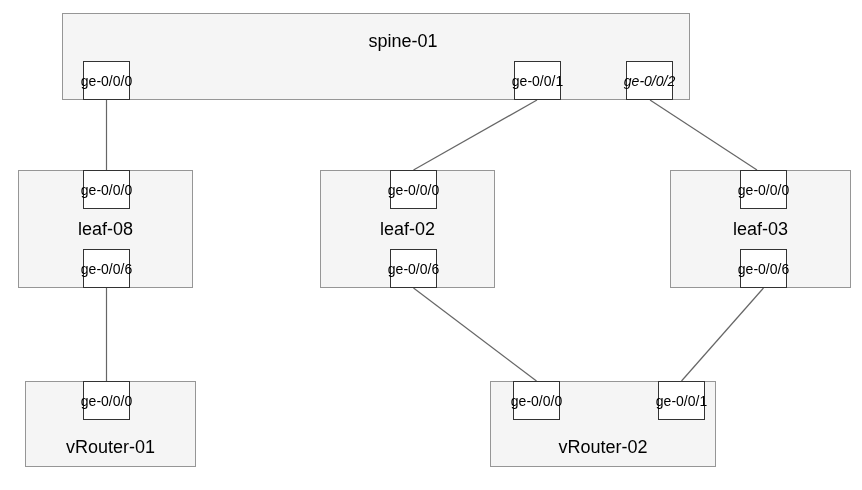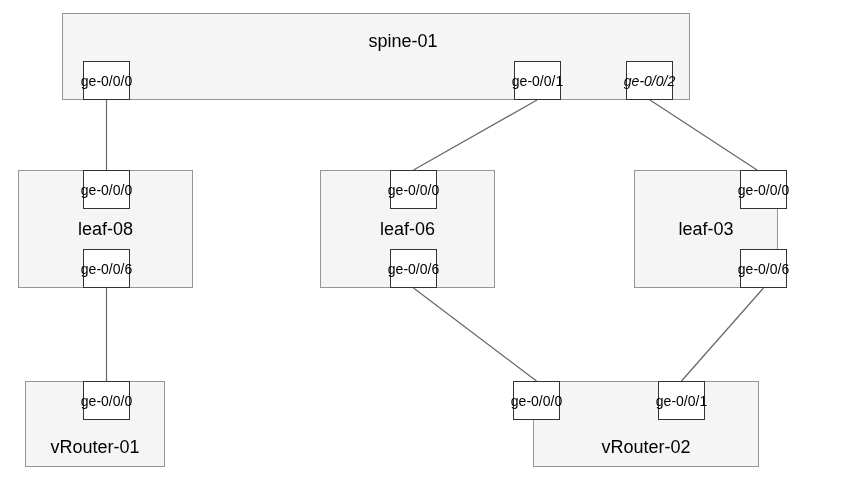--- a/index.html
+++ b/index.html
@@ -32,24 +32,24 @@
     border:1.5px solid #333333;
     box-sizing:border-box;
     display:flex; align-items:center; justify-content:center;
     font-size:14px; color:#000000; white-space:nowrap;
   }
   
   #node-spine-01  { left:62px;  top:13px;  width:628px; height:87px; }
   #node-spine-01 .node-label { top:17px; padding-left:54px; }
   #node-leaf-01   { left:18px;  top:170px; width:175px; height:118px; }
   #node-leaf-02   { left:320px; top:170px; width:175px; height:118px; }
-  #node-leaf-03   { left:634px; top:170px; width:144px; height:118px; }
+  #node-leaf-03   { left:670px; top:170px; width:181px; height:118px; }
   .leaf-label     { top:48px; }
-  #node-vrouter-01 { left:25px;  top:381px; width:140px; height:86px; }
-  #node-vrouter-02 { left:490px; top:381px; width:226px; height:86px;margin-left:43px; }
+  #node-vrouter-01 { left:25px;  top:381px; width:171px; height:86px; }
+  #node-vrouter-02 { left:490px; top:381px; width:226px; height:86px; }
   .vrouter-label  { top:55px; }
   
   #port-spine-0 { left:83px;  top:61px; }
   #port-spine-1 { left:514px; top:61px; }
   #port-spine-2 { left:626px; top:61px;font-style:italic; }
   #port-l1-up   { left:83px;  top:170px; }
   #port-l1-down { left:83px;  top:249px; }
   #port-l2-up   { left:390px; top:170px; }
   #port-l2-down { left:390px; top:249px; }
   #port-l3-up   { left:740px; top:170px; }
@@ -73,21 +73,21 @@
   </svg>
 
   <div class="node" id="node-spine-01">
     <div class="node-label">spine-01</div>
   </div>
 
   <div class="node" id="node-leaf-01">
     <div class="node-label leaf-label">leaf-08</div>
   </div>
   <div class="node" id="node-leaf-02">
-    <div class="node-label leaf-label">leaf-06</div>
+    <div class="node-label leaf-label">leaf-02</div>
   </div>
   <div class="node" id="node-leaf-03">
     <div class="node-label leaf-label">leaf-03</div>
   </div>
 
   <div class="node" id="node-vrouter-01">
     <div class="node-label vrouter-label">vRouter-01</div>
   </div>
   <div class="node" id="node-vrouter-02">
     <div class="node-label vrouter-label">vRouter-02</div>

